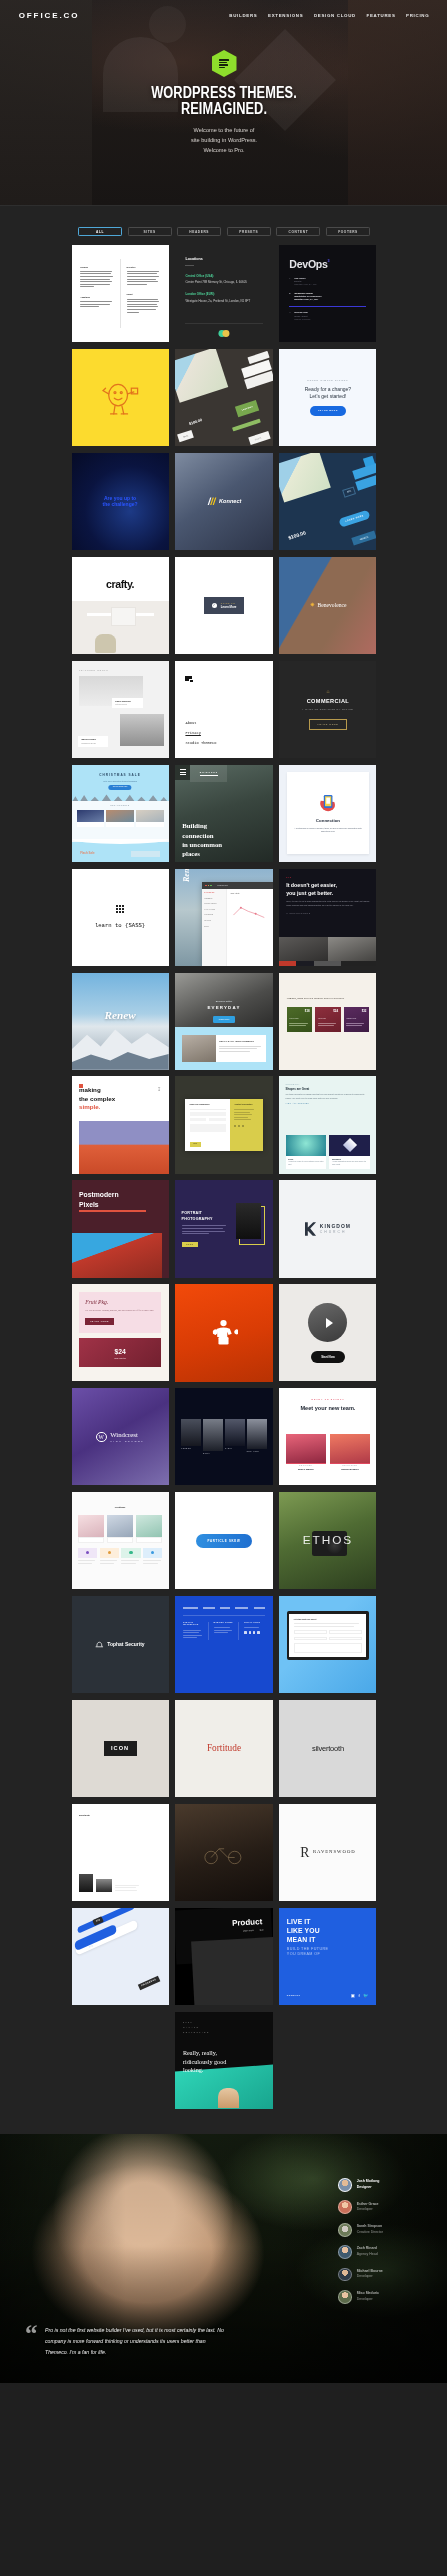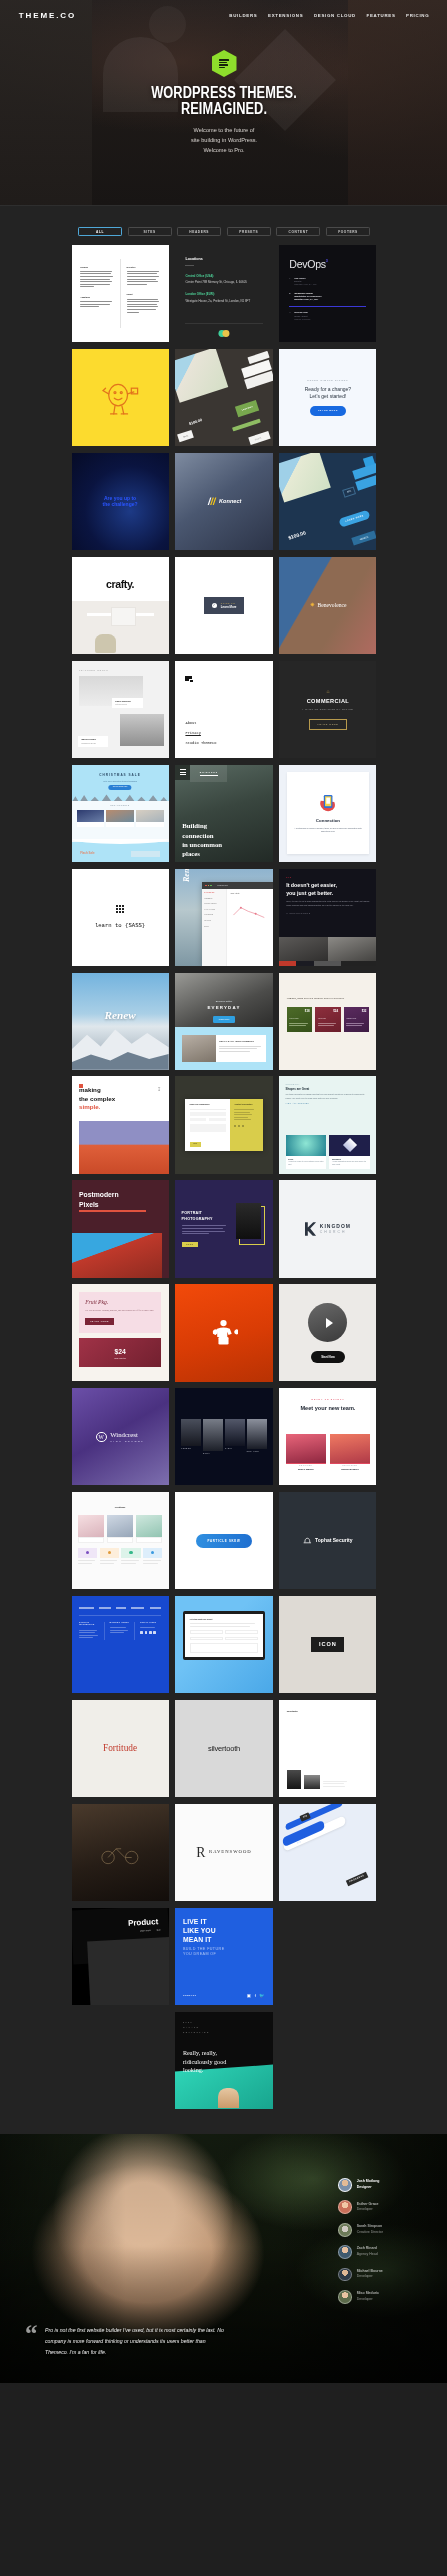--- a/index.html
+++ b/index.html
@@ -211,21 +211,21 @@
 <body>
 
 <section class="hero">
   <div class="hero-bg">
     <div class="hero-ghost g1"></div>
     <div class="hero-ghost g2"></div>
     <div class="hero-ghost g3"></div>
   </div>
 
   <div class="hero-topbar">
-    <div class="logo">THEME.CO</div>
+    <div class="logo">OFFICE.CO</div>
     <nav class="nav">
       <a>BUILDERS</a>
       <a>EXTENSIONS</a>
       <a>DESIGN CLOUD</a>
       <a>FEATURES</a>
       <a>PRICING</a>
     </nav>
   </div>
 
   <div class="hero-body">
@@ -318,21 +318,21 @@
         <div style="position:absolute;left:50%;bottom:5px;transform:translateX(-50%);display:flex;">
           <span style="width:6.8px;height:6.8px;border-radius:50%;background:#3ecf9b;"></span>
           <span style="width:6.8px;height:6.8px;border-radius:50%;background:#e8c44a;margin-left:-2.5px;"></span>
         </div>
       </div>
     </div>
 
     <div class="card" style="background:#0e0e12;">
       <div class="fill" style="padding:13.7px 10px;">
         <div style="display:flex;align-items:flex-start;">
-          <span class="xl" style="color:#e6e6ea;font-weight:400;letter-spacing:-0.3px;">DevOps</span>
+          <span class="xl" style="color:#e6e6ea;font-weight:700;letter-spacing:-0.3px;">DevOps</span>
           <span class="sm b" style="color:#5b56ff;">3</span>
         </div>
         <div style="margin-top:6.2px;">
           <div style="display:flex;gap:3.7px;margin-bottom:5.6px;">
             <span class="tiny" style="color:#6b6b78;">1</span>
             <span>
               <span class="tiny b" style="color:#e2e2e8;display:block;">Gus Harper</span>
               <span class="tiny" style="color:#7a7a88;display:block;">Director</span>
               <span class="tiny" style="color:#5f5f6c;display:block;">Mountain View, CA, USA</span>
             </span>
@@ -932,20 +932,27 @@
               <i style="width:76%"></i>
             </span>
         </div>
       </div>
     </div>
 
     <div class="card ctr" style="background:#fff;">
       <div class="mini b up" style="background:linear-gradient(100deg,#2f8fe0,#1f6fd0);color:#fff;padding:5px 11.2px;border-radius:11.2px;letter-spacing:0.7px;">PARTICLE SKEW</div>
     </div>
 
+    <div class="card ctr" style="background:linear-gradient(160deg,#7d9a52 0%,#4f6b33 45%,#2d3f1f 100%);">
+      <div class="fill ctr">
+        <div style="position:absolute;left:34%;top:40%;width:35px;height:25px;background:#1d1d1d;border-radius:2.5px;"></div>
+        <div style="position:absolute;left:48%;top:46%;width:17.4px;height:17.4px;border-radius:50%;background:radial-gradient(circle,#3a3a3a,#111);"></div>
+        <div class="xl up" style="position:relative;color:rgba(255,255,255,.9);letter-spacing:1.9px;font-weight:300;font-size:11.8px;">ETHOS</div>
+      </div>
+    </div>
 
     <div class="card ctr" style="background:#2b3138;">
       <div class="fill ctr" style="flex-direction:row;gap:3.1px;">
         <svg width="8.7" height="6.8" viewBox="0 0 14 11" aria-hidden="true">
           <path d="M3 9 q0-7 4-7 q4 0 4 7" fill="none" stroke="#fff" stroke-width="1.2"></path>
           <line x1="1" y1="9.4" x2="13" y2="9.4" stroke="#fff" stroke-width="1.2"></line>
         </svg>
         <span class="sm b" style="color:#fff;font-size:5px;">Tophat Security</span>
       </div>
     </div>

